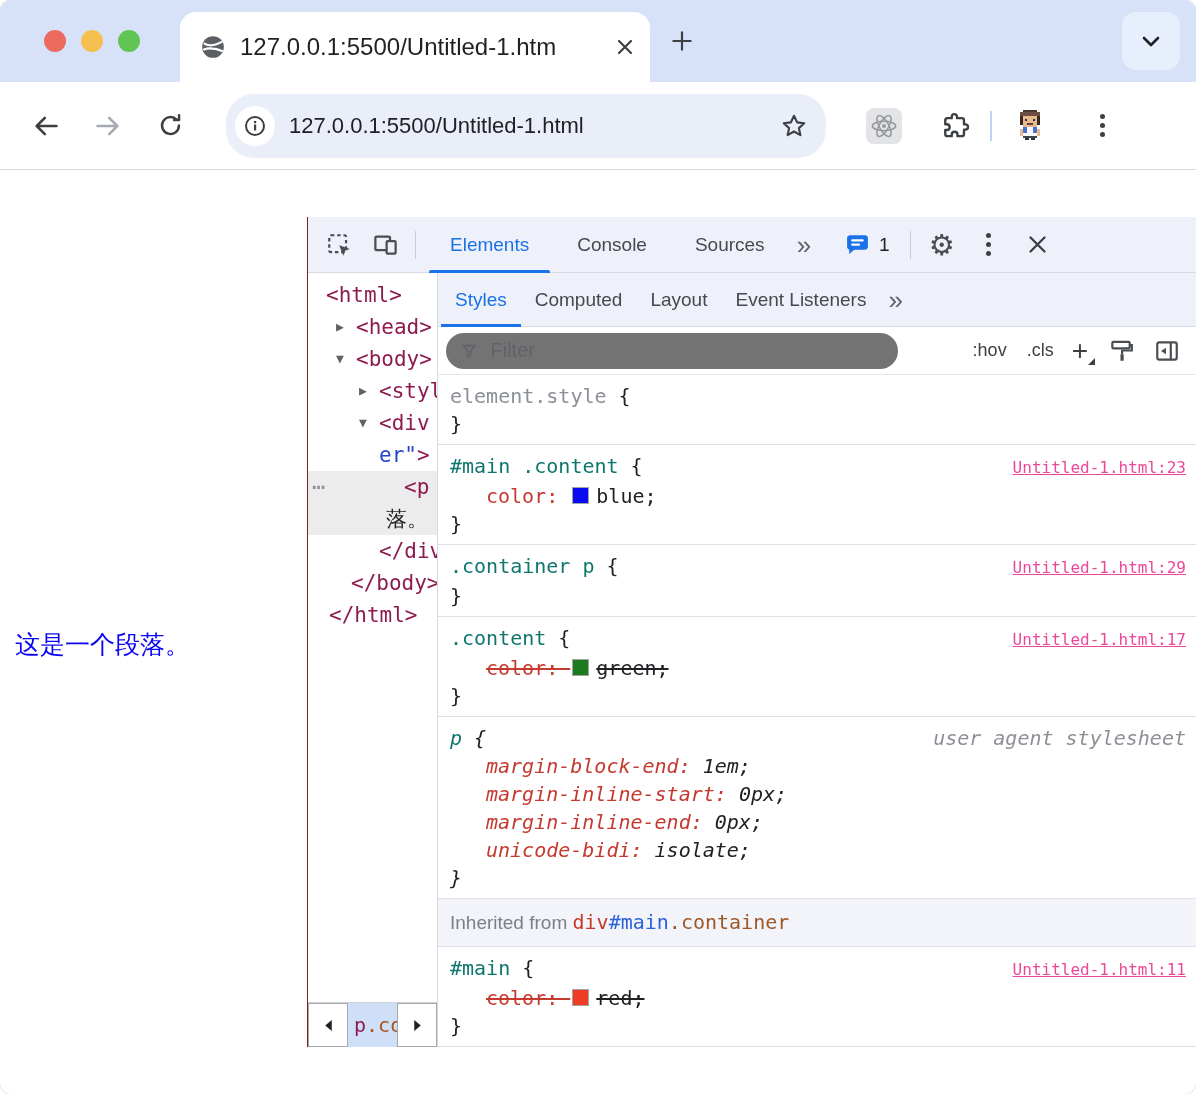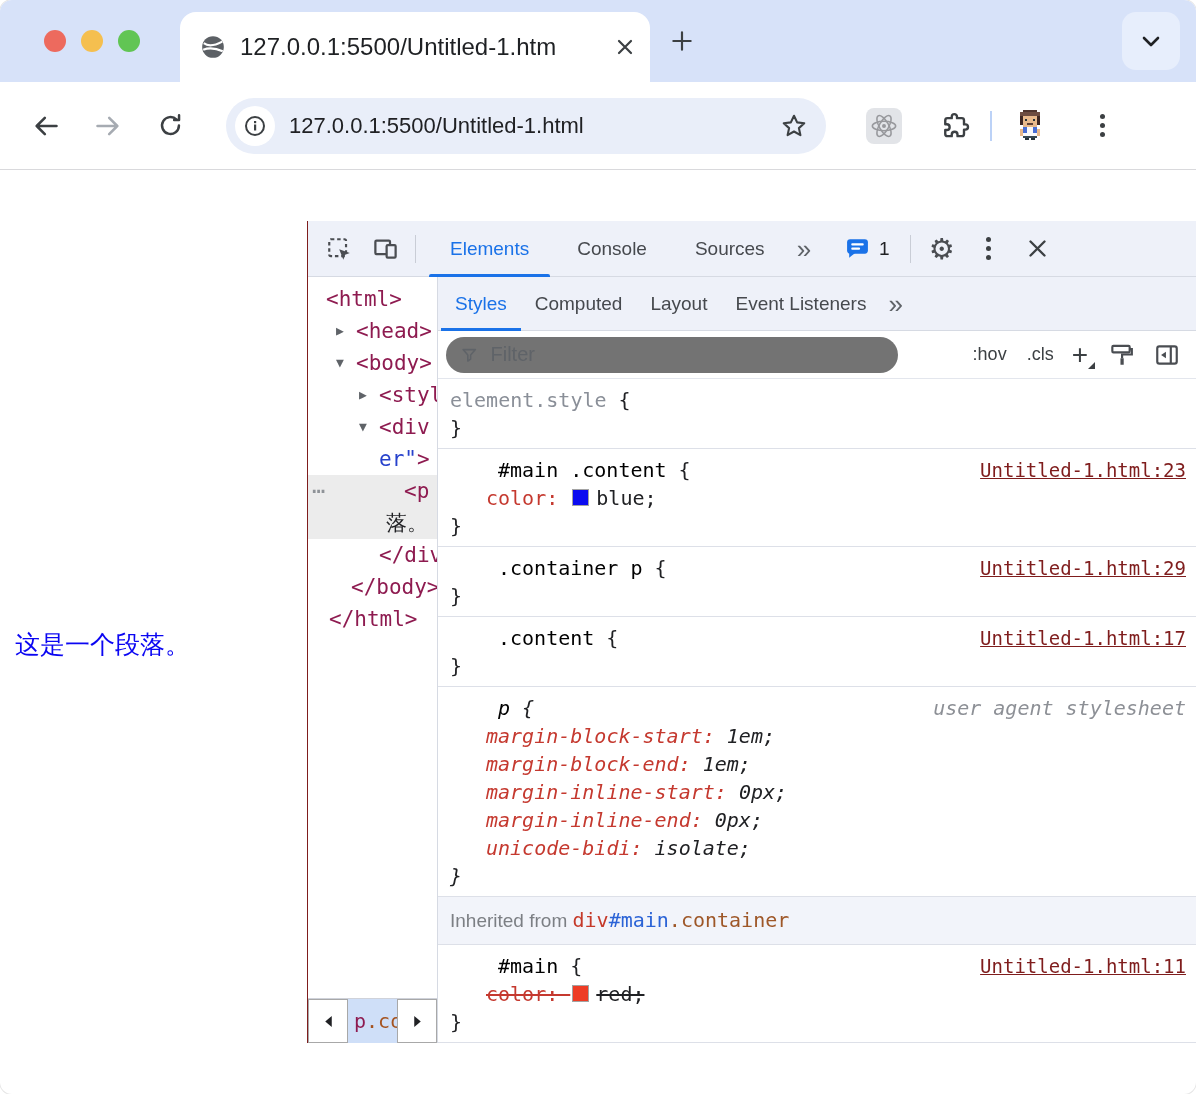--- a/index.html
+++ b/index.html
@@ -14,21 +14,21 @@
   .light.green{background:#61c554;}
   .tab{position:absolute;left:180px;top:12px;width:470px;height:70px;background:#fff;border-radius:16px 16px 0 0;display:flex;align-items:center;padding:0 16px 0 20px;box-sizing:border-box;gap:14px;}
   .tab-title{font-size:24px;color:#1f2124;white-space:nowrap;overflow:hidden;flex:1;}
   .icon-btn{display:flex;align-items:center;justify-content:center;cursor:pointer;}
   .newtab{position:absolute;left:662px;top:21px;width:40px;height:40px;}
   .win-chevron{position:absolute;right:16px;top:12px;width:58px;height:58px;border-radius:14px;background:#e7eefc;}
 
   
   .toolbar{height:88px;background:#fff;display:flex;align-items:center;border-bottom:1px solid #d9d9dc;box-sizing:border-box;padding:0 22px 0 32px;}
   .nav-ic{flex:none;display:flex;align-items:center;justify-content:center;width:28px;height:28px;}
-  .omnibox{flex:none;width:600px;height:56px;border-radius:28px;background:#e9eef9;display:flex;align-items:center;padding:0 18px 0 9px;box-sizing:border-box;margin-left:42px;}
+  .omnibox{flex:none;width:600px;height:64px;border-radius:28px;background:#e9eef9;display:flex;align-items:center;padding:0 18px 0 9px;box-sizing:border-box;margin-left:42px;}
   .site-info{width:40px;height:40px;border-radius:50%;background:#fff;display:flex;align-items:center;justify-content:center;flex:none;}
   .url{flex:1;font-size:22px;color:#202124;margin-left:14px;white-space:nowrap;overflow:hidden;}
   .ext-react{width:36px;height:36px;border-radius:8px;background:#e2e4e8;display:flex;align-items:center;justify-content:center;margin-left:40px;flex:none;}
   .sep-v{width:2px;height:30px;background:#bcd2f7;margin:0 20px;flex:none;}
   .kebab{display:flex;flex-direction:column;gap:4px;align-items:center;justify-content:center;width:24px;}
   .kebab i{width:5px;height:5px;border-radius:50%;background:#3c4043;}
 
   
   .content{display:flex;height:924px;align-items:center;}
   .pagearea{width:307px;flex:none;background:#fff;box-sizing:border-box;}
@@ -76,23 +76,23 @@
   .filter-input::placeholder{color:#5f6368;}
   .chip{font-size:18px;color:#3c4043;margin-left:20px;white-space:nowrap;}
   .plus-chip{font-size:28px;color:#3c4043;margin-left:18px;position:relative;line-height:1;}
   .plus-chip::after{content:"";position:absolute;right:-7px;bottom:0;border-left:7px solid transparent;border-bottom:7px solid #3c4043;}
   .f-ic{margin-left:20px;display:flex;align-items:center;}
 
   .rules{flex:1;overflow:hidden;font-family:"DejaVu Sans Mono",monospace;font-size:20px;}
   .sec{padding:7px 10px 6px 12px;border-bottom:1px solid #dde0e8;line-height:28px;}
   .sec.ital{font-style:italic;}
   .rule-head{display:flex;justify-content:space-between;align-items:baseline;}
-  .c-plain{color:#000000;margin-left:48px;}
+  .c-plain{color:#0f766e;}
   .c-grey{color:#8a8f98;}
-  .src-link{font-size:19px;color:#7f1d1d;text-decoration:underline;white-space:nowrap;margin-left:12px;cursor:pointer;}
+  .src-link{font-size:16px;color:#ec4899;text-decoration:underline;white-space:nowrap;margin-left:12px;cursor:pointer;}
   .ua-note{font-size:20px;color:#8d9096;font-style:italic;white-space:nowrap;margin-left:8px;}
   .prop{padding-left:36px;}
   .p-name{color:#c5392f;}
   .p-val{color:#202124;}
   .struck .p-name,.struck .p-val{text-decoration:line-through;}
   .swatch{display:inline-block;width:15px;height:15px;border:1px solid #a3a3a3;vertical-align:-1px;margin:0 7px 0 2px;}
   .brace{color:#202124;}
   .inh{padding:9px 10px 9px 12px;background:#f2f4fa;border-bottom:1px solid #dde0e8;font-size:19px;color:#7c7f84;font-family:"Liberation Sans",sans-serif;line-height:28px;}
   .inh .mono{font-family:"DejaVu Sans Mono",monospace;font-size:20px;}
   .tok-tag{color:#c53929;}
@@ -370,28 +370,28 @@
                   <span><span class="c-plain">.container p</span><span class="brace"> {</span></span>
                   <span class="src-link">Untitled-1.html:29</span>
                 </div>
                 <div class="brace">}</div>
               </div>
               <div class="sec">
                 <div class="rule-head">
                   <span><span class="c-plain">.content</span><span class="brace"> {</span></span>
                   <span class="src-link">Untitled-1.html:17</span>
                 </div>
+                <div class="prop struck"><span class="p-name">color:&nbsp;</span><span class="swatch" style="background: rgb(30, 122, 30);"></span><span class="p-val">green;</span></div>
                 <div class="brace">}</div>
               </div>
               <div class="sec ital">
                 <div class="rule-head">
                   <span><span class="c-plain">p</span><span class="brace"> {</span></span>
                   <span class="ua-note">user agent stylesheet</span>
                 </div>
-                <div class="prop"><span class="p-name">margin-block-start:&nbsp;</span><span class="p-val">1em;</span></div>
                 <div class="prop"><span class="p-name">margin-block-end:&nbsp;</span><span class="p-val">1em;</span></div>
                 <div class="prop"><span class="p-name">margin-inline-start:&nbsp;</span><span class="p-val">0px;</span></div>
                 <div class="prop"><span class="p-name">margin-inline-end:&nbsp;</span><span class="p-val">0px;</span></div>
                 <div class="prop"><span class="p-name">unicode-bidi:&nbsp;</span><span class="p-val">isolate;</span></div>
                 <div class="brace">}</div>
               </div>
               <div class="inh"><span>Inherited from </span><span class="mono"><span class="tok-tag">div</span><span class="tok-id">#main</span><span class="tok-class">.container</span></span></div>
               <div class="sec">
                 <div class="rule-head">
                   <span><span class="c-plain">#main</span><span class="brace"> {</span></span>

